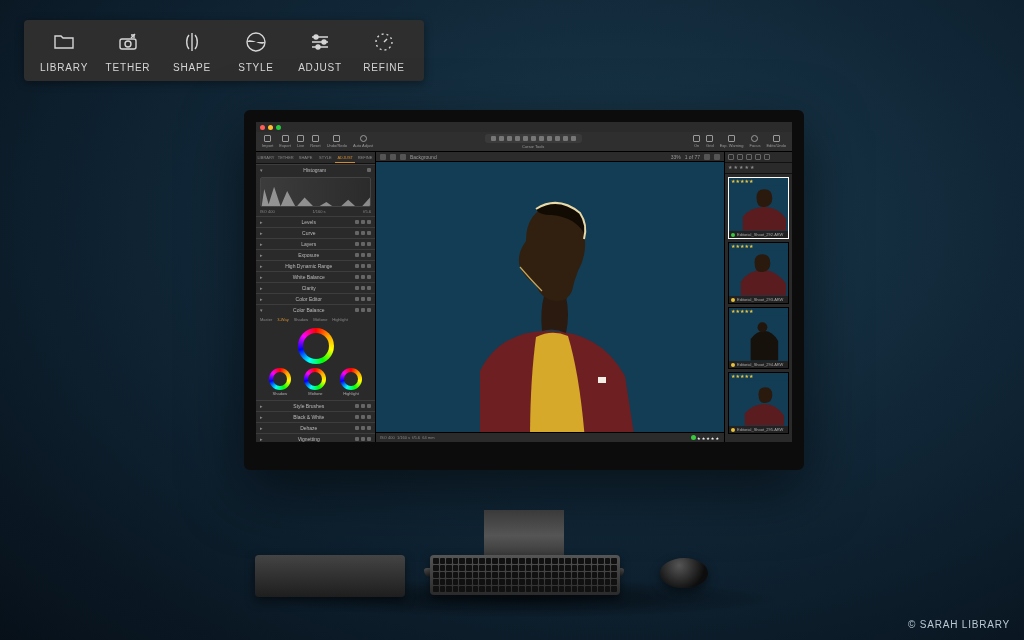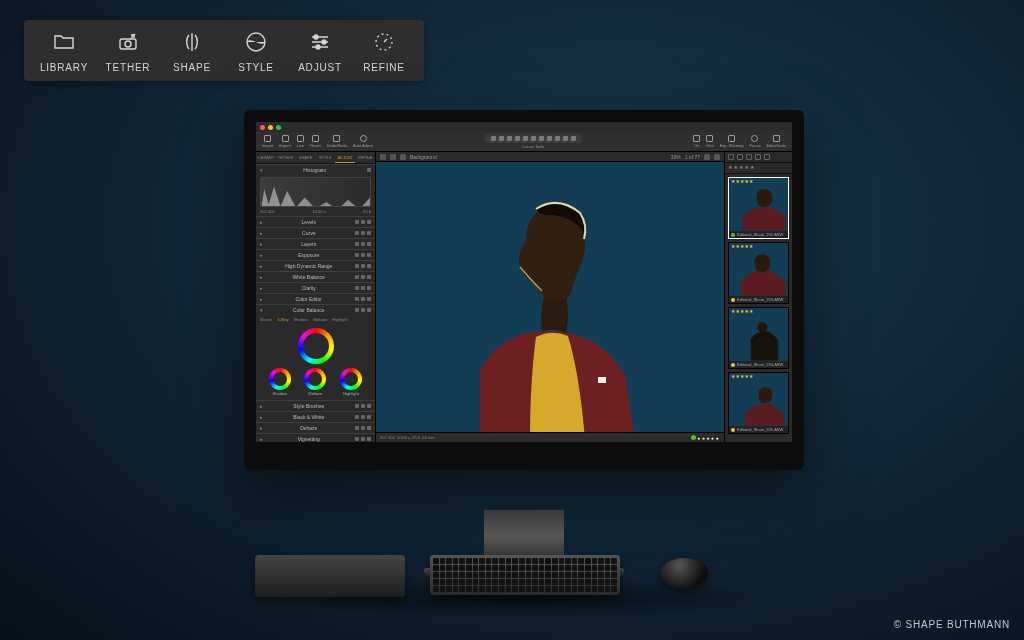--- a/index.html
+++ b/index.html
@@ -709,13 +709,13 @@
     <div></div>
     <div></div>
     <div></div>
     <div></div>
     <div></div>
     <div></div>
     <div></div>
   </div>
 <div class="mouse"></div>
 
-<div class="credit">© SHAPE BUTHMANN</div>
+<div class="credit">© SARAH LIBRARY</div>
 
 </body></html>

